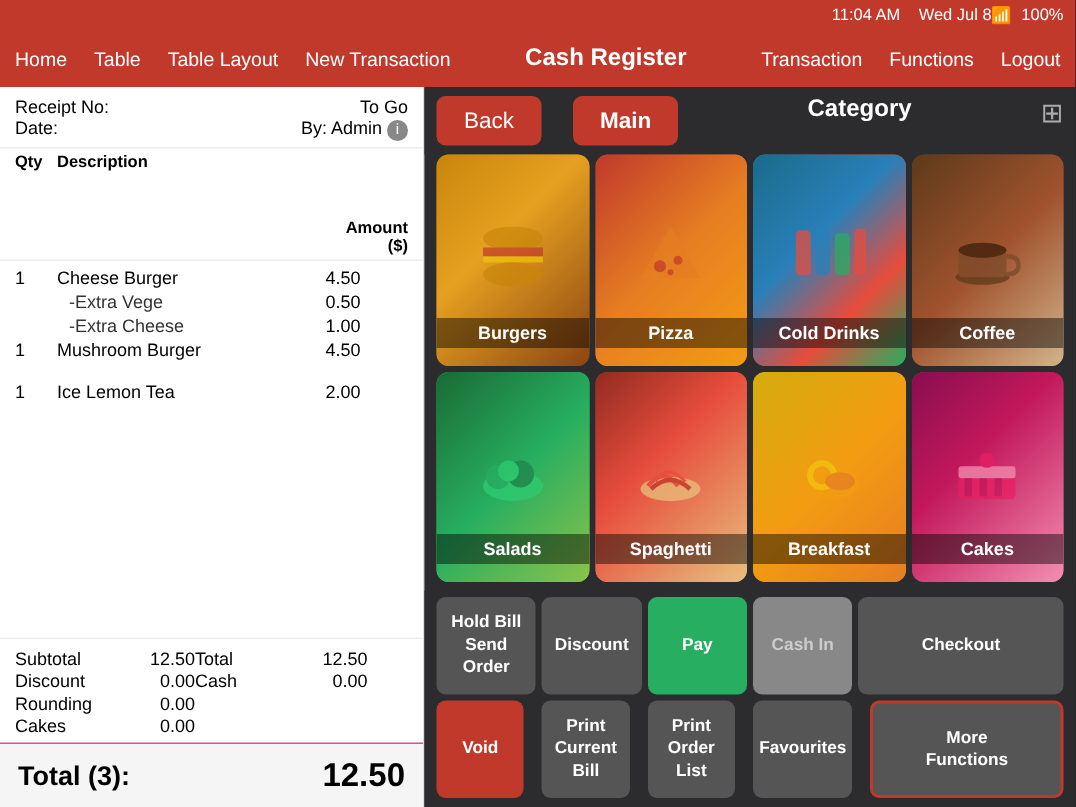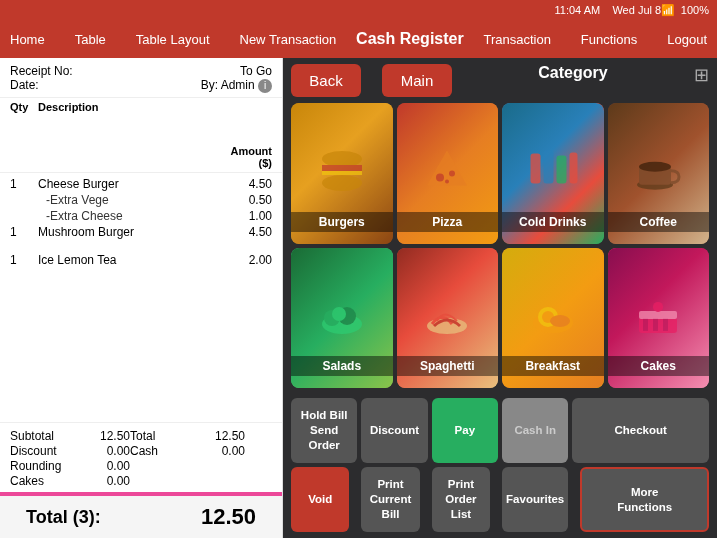--- a/index.html
+++ b/index.html
@@ -35,21 +35,21 @@
       color: white;
     }
     .nav-bar .nav-title {
       flex: 1;
       text-align: center;
       font-size: 16px;
       font-weight: 600;
     }
     .nav-left, .nav-right {
       display: flex;
-      gap: 26px;
+      gap: 14px;
       font-size: 13px;
     }
     .nav-item {
       cursor: pointer;
       color: white;
       padding: 4px 2px;
     }
 
     
     .main-layout {
@@ -101,42 +101,42 @@
       padding: 4px 10px;
       overflow-y: auto;
       font-size: 12px;
     }
     .receipt-item {
       display: flex;
       margin-bottom: 2px;
     }
     .item-qty { width: 28px; }
     .item-desc { flex: 1; }
-    .item-amt { width: 55px; text-align: right; }
+    .item-amt { width: 55px; }
     .item-modifier { padding-left: 8px; color: #333; }
 
     .receipt-totals {
       border-top: 1px solid #eee;
       padding: 6px 10px 4px;
       font-size: 12px;
     }
     .totals-grid {
       display: grid;
       grid-template-columns: 70px 50px 60px 55px;
       gap: 1px 0;
     }
     .totals-grid .right { text-align: right; }
 
     .receipt-total-bar {
       background: #f5f5f5;
-      padding: 8px 26px;
+      padding: 8px 12px;
       display: flex;
       justify-content: space-between;
       align-items: center;
-      border-top: 4px solid #ec4899;
+      border-top: 1px solid #ec4899;
     }
     .total-label { font-size: 18px; font-weight: 600; }
     .total-amount { font-size: 22px; font-weight: 700; }
 
     
     .right-panel {
       flex: 1;
       display: flex;
       flex-direction: column;
       background: #2c2c2e;
@@ -160,21 +160,21 @@
       cursor: pointer;
       min-width: 70px;
     }
     .btn-main {
       background: #c0392b;
       color: white;
       border: none;
       border-radius: 6px;
       padding: 8px 18px;
       font-size: 15px;
-      font-weight: 400;
+      font-weight: 700;
       cursor: pointer;
       min-width: 70px;
     }
     .category-title {
       flex: 1;
       text-align: center;
       color: white;
       font-size: 16px;
       font-weight: 600;
     }

